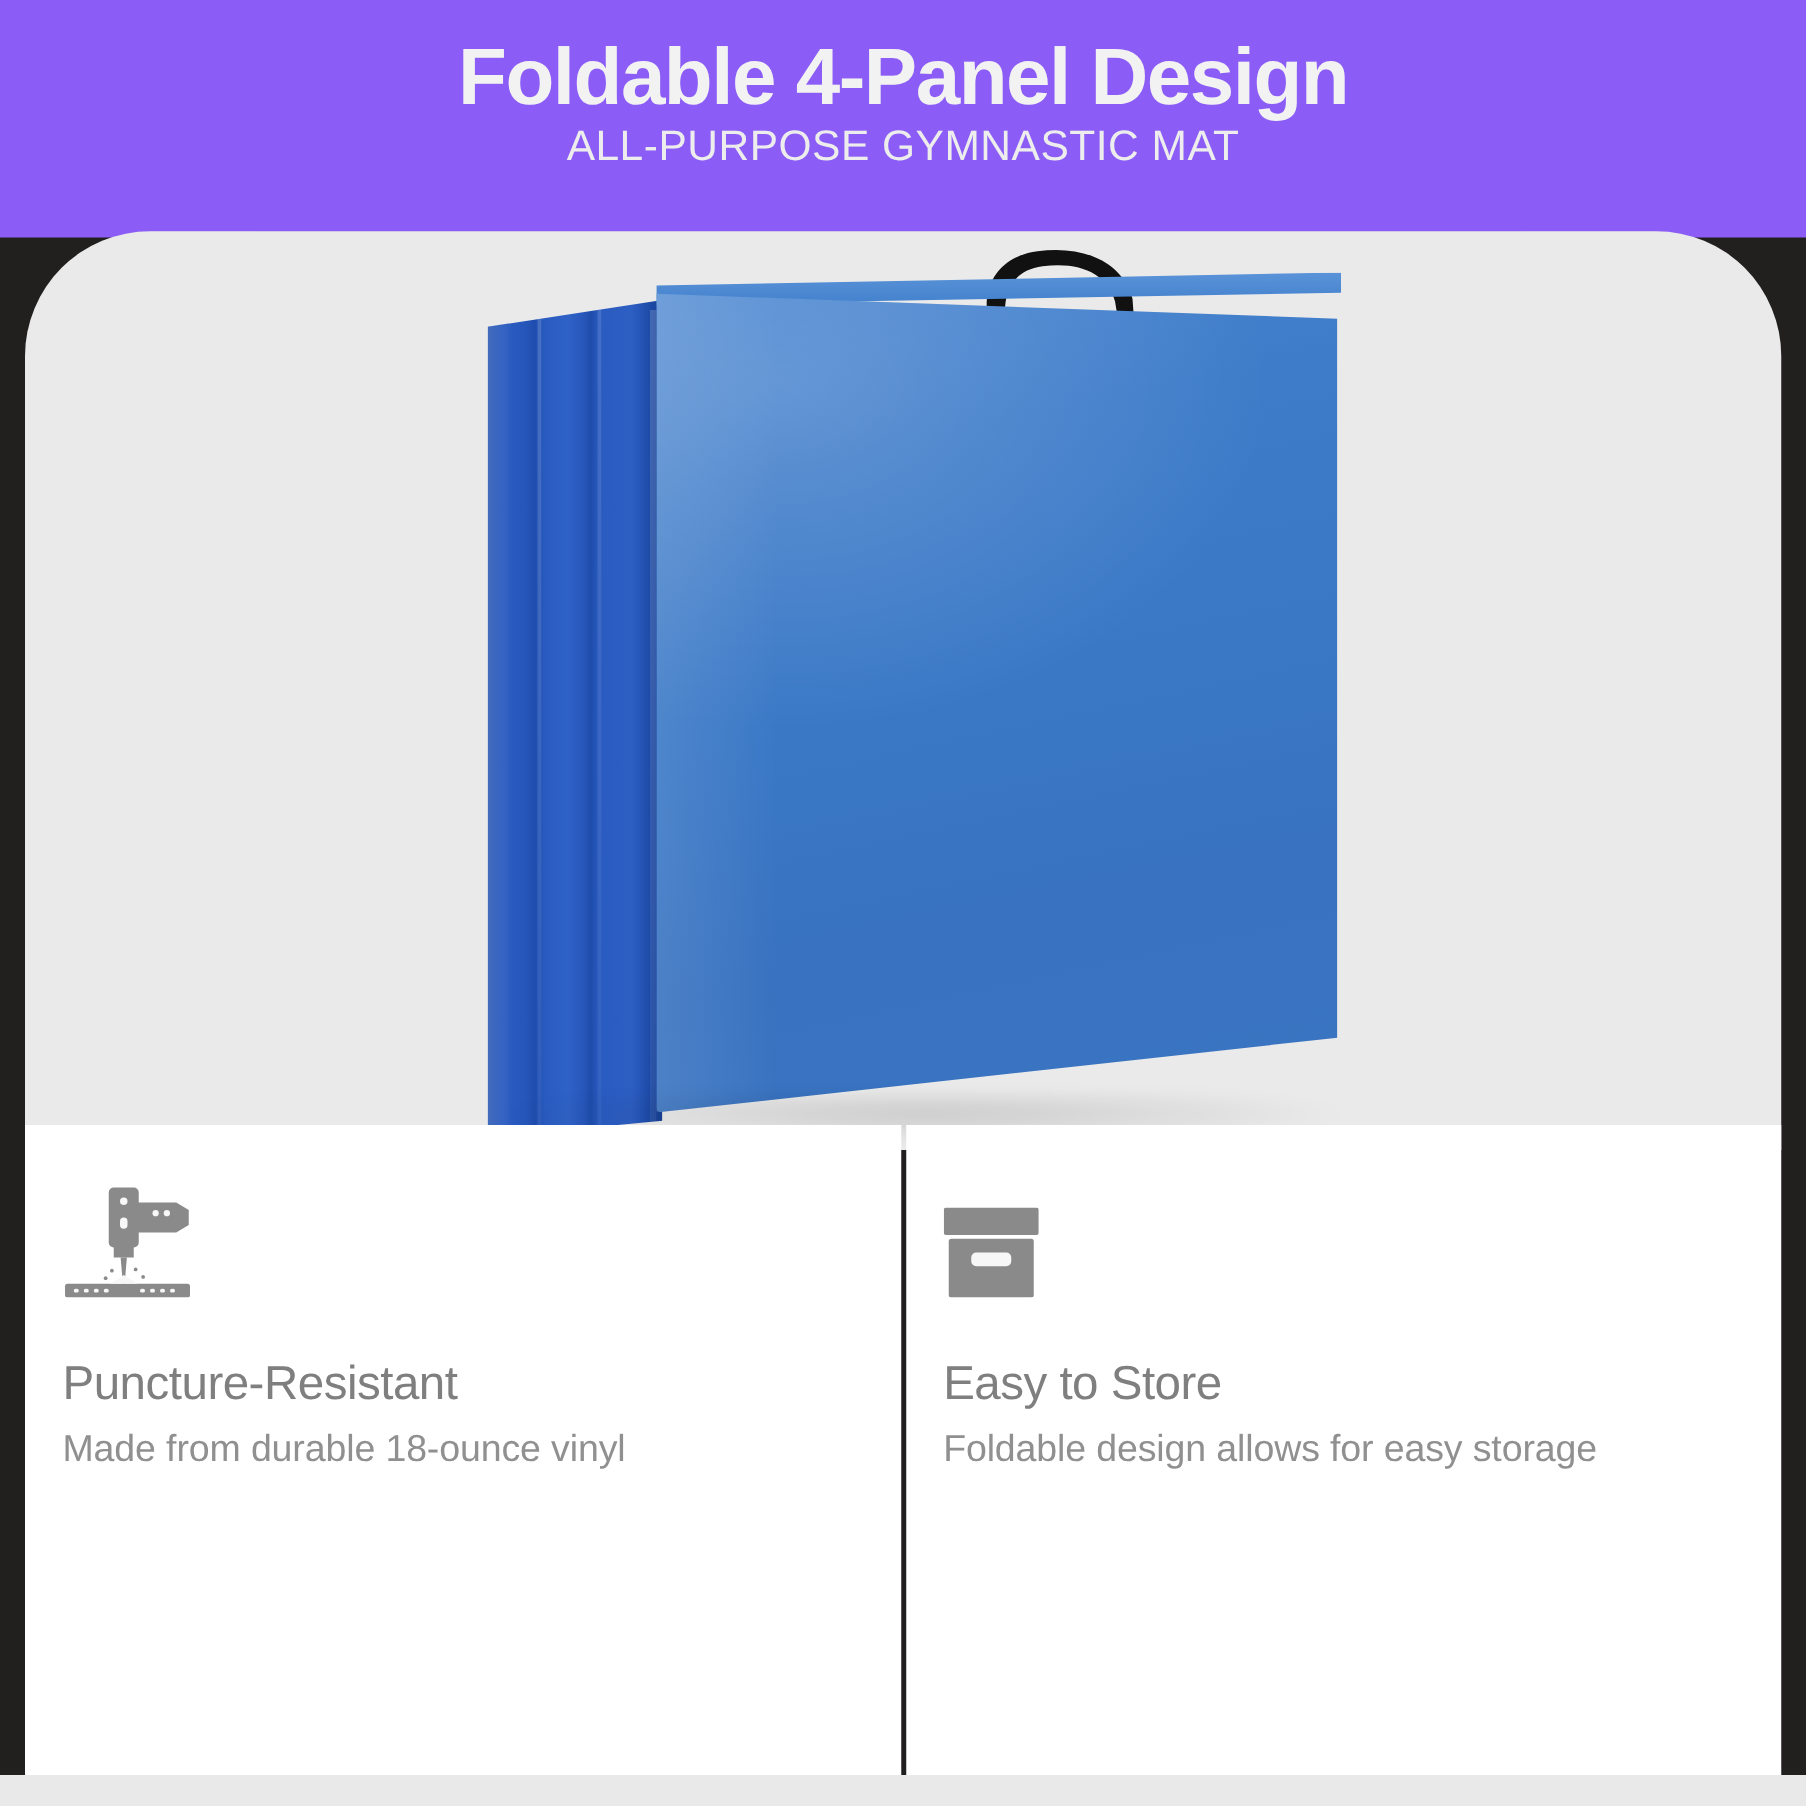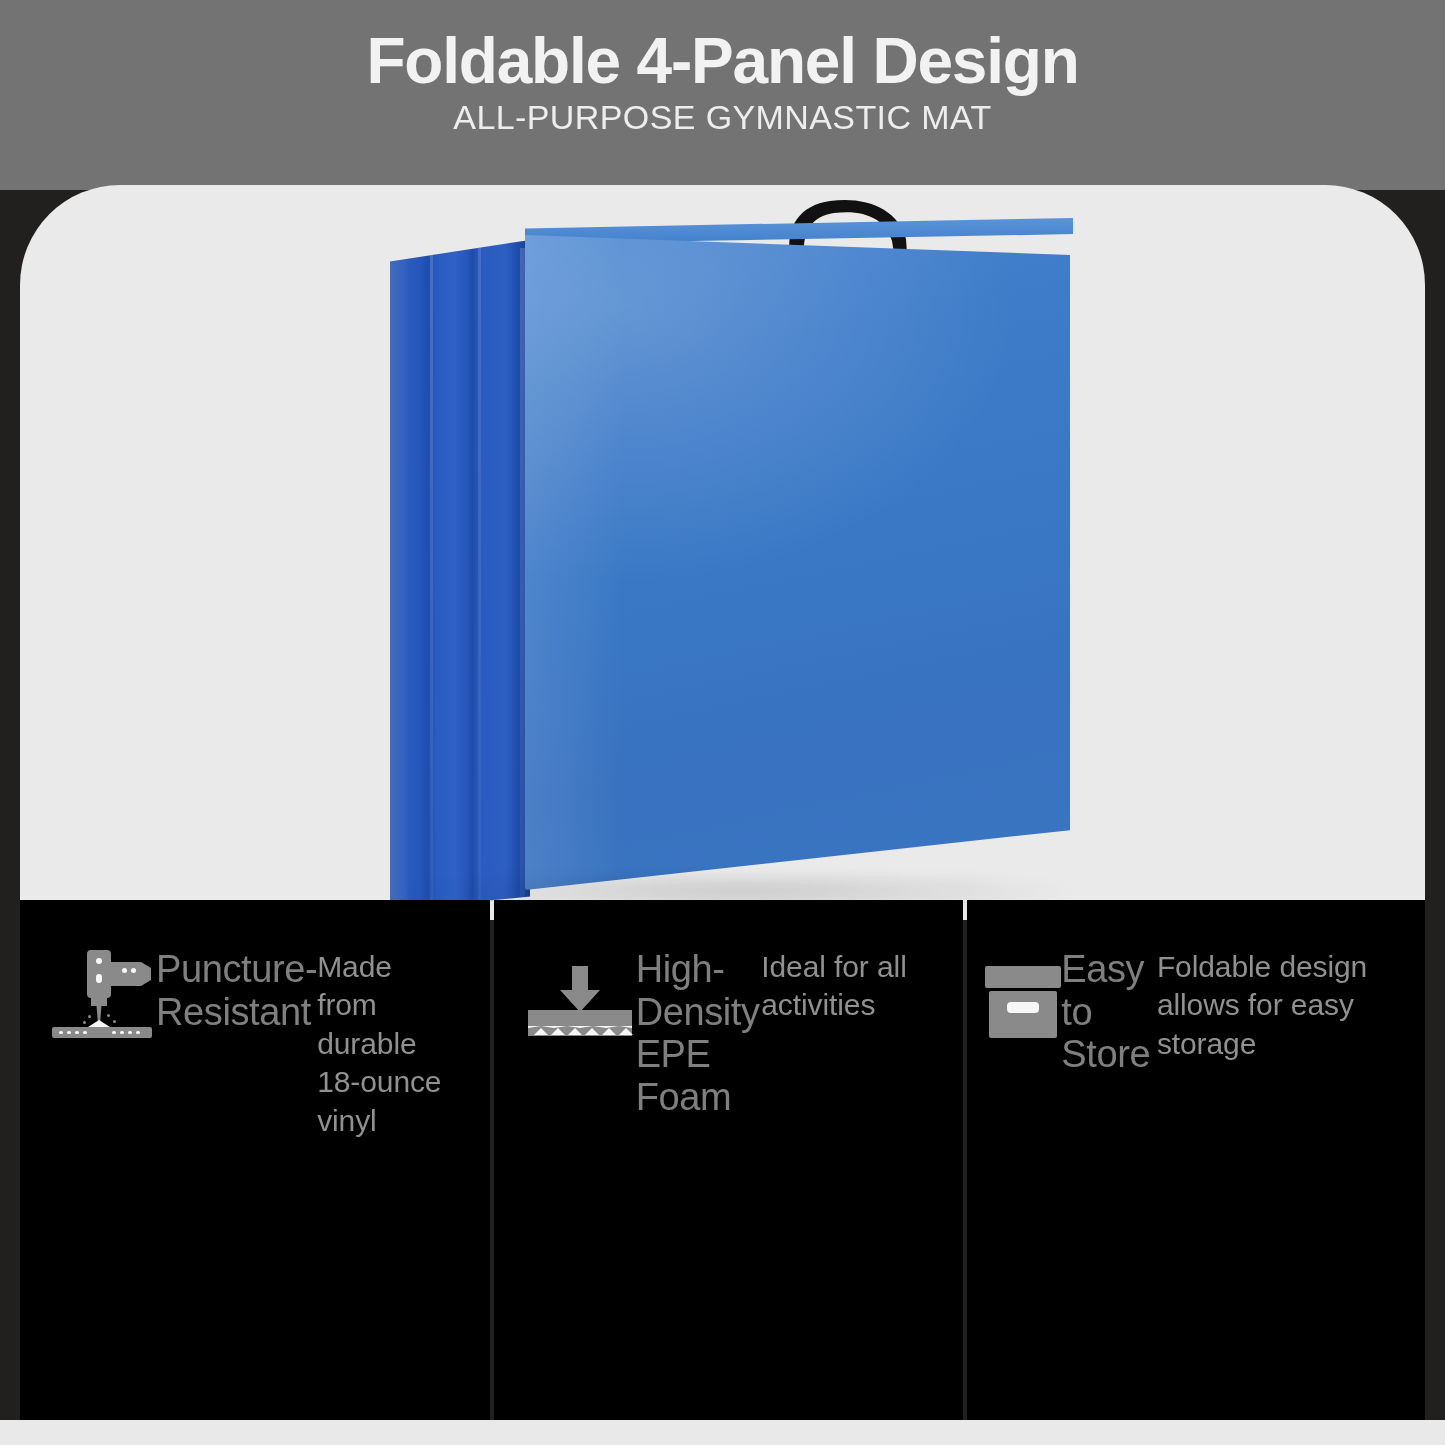--- a/index.html
+++ b/index.html
@@ -7,21 +7,21 @@
   body {
     background:#221f1f;
     font-family:"Liberation Sans", sans-serif;
     overflow:hidden;
     position:relative;
   }
 
   
   .header {
     position:absolute; left:0; top:0; width:1445px; height:190px;
-    background:#737373;
+    background:#8b5cf6;
     display:flex; flex-direction:column; align-items:center;
     justify-content:flex-start; padding-top:26px;
   }
   .title {
     font-size:64px; font-weight:700; color:#f2f2f2;
     letter-spacing:-1.2px; line-height:1.12;
     white-space:nowrap;
   }
   .subtitle {
     font-size:34px; font-weight:400; color:#ededed;
@@ -98,23 +98,23 @@
     filter:blur(5px);
   }
 
   
   .cards {
     position:absolute; left:20px; top:900px;
     width:1405px; height:520px;
     display:flex; gap:4px;
   }
   .card {
-    flex:1 1 0; background:#000000;
+    flex:1 1 0; background:#ffffff;
     padding:48px 44px 0 30px;
-    display:flex; flex-direction:row;
+    display:flex; flex-direction:column;
   }
   .card-icon { height:90px; margin-bottom:48px; display:flex; align-items:flex-end; }
   .card-title {
     font-size:38px; font-weight:400; color:#7f7f7f;
     line-height:1.12; letter-spacing:-0.4px; margin-bottom:12px;
   }
   .card-desc {
     font-size:30px; font-weight:400; color:#909090;
     line-height:1.28; letter-spacing:-0.1px;
   }
@@ -187,41 +187,20 @@
           <rect x="57" y="66" width="3" height="3" rx="1.5"></rect>
           <rect x="33" y="73" width="3" height="3" rx="1.5"></rect>
           <rect x="63" y="72" width="3" height="3" rx="1.5"></rect>
         </g>
       </svg>
     </div>
     <div class="card-title">Puncture-Resistant</div>
     <div class="card-desc">Made from durable 18-ounce vinyl</div>
   </div>
 
-  <div class="card">
-    <div class="card-icon">
-      <svg width="112" height="72" viewBox="0 0 112 72" fill="#8a8a8a">
-        <path d="M48 0 h16 v24 h12 l-20 22 l-20 -22 h12 z"></path>
-        <rect x="4" y="44" width="104" height="16"></rect>
-        <path d="M4 60 h104 v4 h-104 z" fill="#f7f7f7"></path>
-        <path d="M4 62 l13 -2 l13 2 l13 -2 l13 2 l13 -2 l13 2 l13 -2 l13 2 v8 h-104 z"></path>
-        <g fill="#f7f7f7">
-          <path d="M10 69 l7 -7 l7 7 z"></path>
-          <path d="M27 69 l7 -7 l7 7 z"></path>
-          <path d="M44 69 l7 -7 l7 7 z"></path>
-          <path d="M61 69 l7 -7 l7 7 z"></path>
-          <path d="M78 69 l7 -7 l7 7 z"></path>
-          <path d="M95 69 l7 -7 l7 7 z"></path>
-        </g>
-      </svg>
-    </div>
-    <div class="card-title" style="white-space:pre-line;">High-Density
-EPE Foam</div>
-    <div class="card-desc">Ideal for all activities</div>
-  </div>
 
   <div class="card">
     <div class="card-icon">
       <svg width="76" height="72" viewBox="0 0 76 72" fill="#8a8a8a">
         <rect x="0" y="0" width="76" height="22" rx="2"></rect>
         <rect x="4" y="25" width="68" height="47" rx="2"></rect>
         <rect x="22" y="36" width="32" height="11" rx="4" fill="#f7f7f7"></rect>
       </svg>
     </div>
     <div class="card-title">Easy to Store</div>

